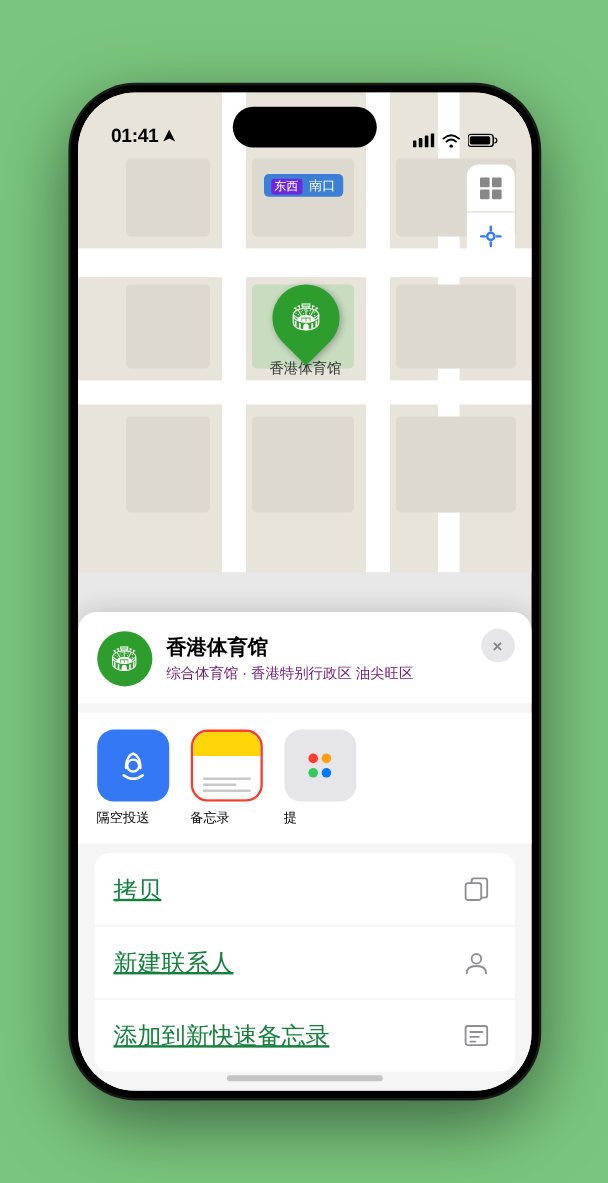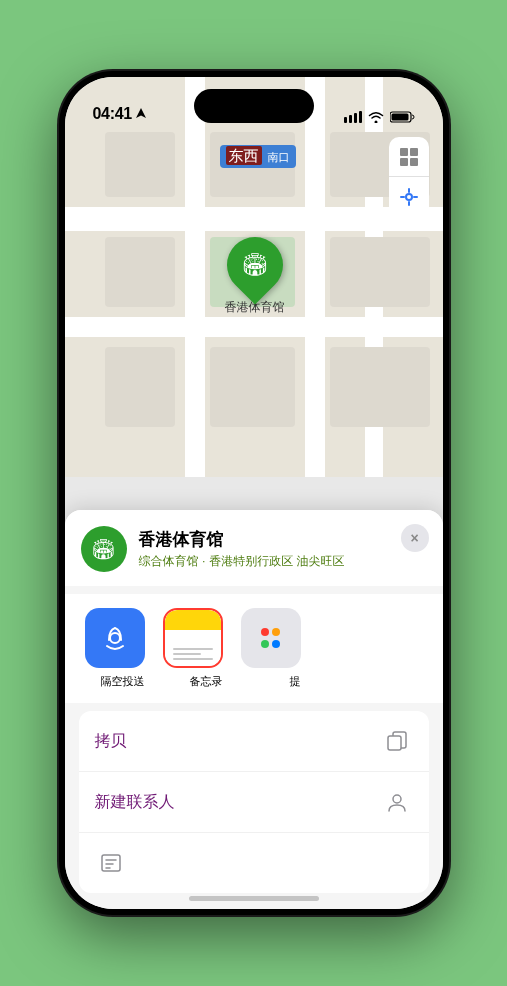--- a/index.html
+++ b/index.html
@@ -199,21 +199,21 @@
     }
     .place-info { flex: 1; }
     .place-name {
       font-size: 17px;
       font-weight: 600;
       color: #000;
       margin-bottom: 2px;
     }
     .place-desc {
       font-size: 12px;
-      color: #4d7c0f;
+      color: #701a75;
     }
     .close-btn {
       position: absolute;
       right: 14px;
       top: 14px;
       width: 28px;
       height: 28px;
       background: #e5e5ea;
       border-radius: 50%;
       display: flex;
@@ -230,21 +230,21 @@
       padding: 14px 16px;
       display: flex;
       gap: 14px;
       overflow-x: auto;
       margin-bottom: 8px;
     }
     .share-row::-webkit-scrollbar { display: none; }
     .share-item {
       display: flex;
       flex-direction: column;
-      align-items: flex-end;
+      align-items: flex-start;
       gap: 6px;
       min-width: 64px;
     }
     .share-icon-wrap {
       width: 60px;
       height: 60px;
       border-radius: 14px;
       display: flex;
       align-items: center;
       justify-content: center;
@@ -284,22 +284,23 @@
     .action-item {
       display: flex;
       align-items: center;
       justify-content: space-between;
       padding: 14px 16px;
       border-bottom: 1px solid #f0f0f0;
       cursor: pointer;
     }
     .action-item:last-child { border-bottom: none; }
     .action-text {
-      font-size: 16px;
-      color: #701a75;
+      font-size: 20px;
+      color: #15803d;
+      text-decoration: underline;
     }
     .action-icon-wrap {
       width: 32px;
       height: 32px;
       display: flex;
       align-items: center;
       justify-content: center;
       color: #8e8e93;
     }
     
@@ -318,21 +319,21 @@
 </head>
 <body>
 
 <div class="phone-frame">
   <div class="phone-screen">
 
     <div class="dynamic-island"></div>
 
     <div class="status-bar">
       <div style="display:flex;align-items:center;gap:4px;">
-        <span class="status-time">04:41</span>
+        <span class="status-time">01:41</span>
         <svg width="10" height="12" viewBox="0 0 10 12" fill="#000">
             <path d="M5 0 L10 10 L5 7.5 L0 10 Z"></path>
           </svg>
       </div>
       <div class="status-icons">
 
         <svg width="18" height="12" viewBox="0 0 18 12">
             <rect x="0" y="6" width="3" height="6" rx="1" fill="#000"></rect>
             <rect x="5" y="4" width="3" height="8" rx="1" fill="#000"></rect>
             <rect x="10" y="2" width="3" height="10" rx="1" fill="#000"></rect>
@@ -365,21 +366,21 @@
       <div class="map-block" style="top:55px;left:145px;width:85px;height:65px;"></div>
       <div class="map-green-block" style="top:160px;left:145px;width:85px;height:70px;"></div>
       <div class="map-block" style="top:160px;left:40px;width:70px;height:70px;"></div>
       <div class="map-block" style="top:160px;left:265px;width:100px;height:70px;"></div>
       <div class="map-block" style="top:55px;left:265px;width:100px;height:65px;"></div>
       <div class="map-block" style="top:270px;left:40px;width:70px;height:80px;"></div>
       <div class="map-block" style="top:270px;left:145px;width:85px;height:80px;"></div>
       <div class="map-block" style="top:270px;left:265px;width:100px;height:80px;"></div>
 
       <div class="map-label">
-        <span style="font-size:15px;background:#7f1d1d;padding:1px 3px;border-radius:2px;margin-right:3px;">东西</span>
+        <span style="font-size:10px;background:#6d28d9;padding:1px 3px;border-radius:2px;margin-right:3px;">东西</span>
         <span>南口</span>
       </div>
 
       <div class="stadium-marker">
         <div class="marker-pin">
           <div class="marker-pin-inner">🏟</div>
         </div>
         <div class="marker-label">香港体育馆</div>
       </div>
 
@@ -473,20 +474,21 @@
           <div class="action-icon-wrap">
             <svg width="22" height="22" viewBox="0 0 22 22" fill="none">
               <circle cx="11" cy="8" r="4" stroke="#8e8e93" stroke-width="1.5" fill="none"></circle>
               <path d="M3 20 Q3 14 11 14 Q19 14 19 20" stroke="#8e8e93" stroke-width="1.5" fill="none" stroke-linecap="round"></path>
             </svg>
           </div>
         </div>
 
 
         <div class="action-item">
+          <span class="action-text">添加到新快速备忘录</span>
           <div class="action-icon-wrap">
             <svg width="22" height="22" viewBox="0 0 22 22" fill="none">
               <rect x="2" y="3" width="18" height="16" rx="2" stroke="#8e8e93" stroke-width="1.5" fill="none"></rect>
               <line x1="6" y1="8" x2="16" y2="8" stroke="#8e8e93" stroke-width="1.5" stroke-linecap="round"></line>
               <line x1="6" y1="12" x2="13" y2="12" stroke="#8e8e93" stroke-width="1.5" stroke-linecap="round"></line>
               <line x1="6" y1="16" x2="10" y2="16" stroke="#8e8e93" stroke-width="1.5" stroke-linecap="round"></line>
             </svg>
           </div>
         </div>
 

